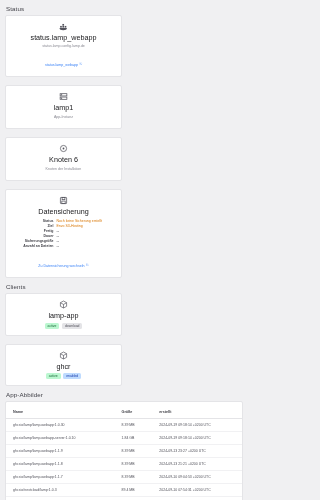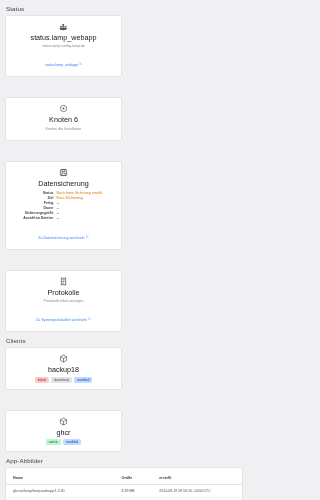--- a/index.html
+++ b/index.html
@@ -14,21 +14,21 @@
   .section-head {
     font-size: 6.2px;
     color: #3f3f46;
     padding: 5px 6px 3px 6px;
     letter-spacing: .1px;
   }
 
   .grid {
     display: flex;
     flex-wrap: wrap;
-    gap: 20px;
+    gap: 8px;
     padding: 0 5px;
   }
   .card {
     background: #ffffff;
     border: 1px solid #e4e4e7;
     border-radius: 2px;
     width: 117px;
     padding: 6px 4px 6px 4px;
     text-align: center;
   }
@@ -155,20 +155,32 @@
       </span>
       <div class="card-title">status.lamp_webapp</div>
       <div class="card-sub">status.lamp.config.lamp.de</div>
       <a class="card-link" href="#">
           <span>status.lamp_webapp</span>
           <span class="ext-icon">⎋</span>
         </a>
     </div>
 
 
+    <div class="card">
+      <span class="card-icon">
+        <svg viewBox="0 0 16 16" fill="none" stroke="currentColor" stroke-width="1.3">
+            <rect x="2" y="3" width="12" height="4"></rect>
+            <rect x="2" y="9" width="12" height="4"></rect>
+            <circle cx="4.5" cy="5" r=".6" fill="currentColor"></circle>
+            <circle cx="4.5" cy="11" r=".6" fill="currentColor"></circle>
+          </svg>
+      </span>
+      <div class="card-title">lamp1</div>
+      <div class="card-sub">App-Instanz</div>
+    </div>
 
     <div class="card">
       <span class="card-icon">
         <svg viewBox="0 0 16 16" fill="none" stroke="currentColor" stroke-width="1.3">
             <circle cx="8" cy="8" r="5.5"></circle>
             <circle cx="8" cy="8" r="1.6" fill="currentColor" stroke="none"></circle>
           </svg>
       </span>
       <div class="card-title">Knoten 6</div>
       <div class="card-sub">Knoten der Installation</div>
@@ -208,58 +220,41 @@
           <div class="kv-k">Anzahl an Dateien</div>
           <div class="kv-v">--</div>
         </div>
       </div>
       <a class="card-link" href="#">
           <span>Zu Datensicherung wechseln</span>
           <span class="ext-icon">⎋</span>
         </a>
     </div>
 
-    <div class="card">
-      <span class="card-icon">
-        <svg viewBox="0 0 16 16" fill="none" stroke="currentColor" stroke-width="1.3">
-            <rect x="4" y="2" width="8" height="12"></rect>
-            <line x1="6" y1="5" x2="10" y2="5"></line>
-            <line x1="6" y1="8" x2="10" y2="8"></line>
-            <line x1="6" y1="11" x2="9" y2="11"></line>
-          </svg>
-      </span>
-      <div class="card-title">Protokolle</div>
-      <div class="card-sub">Protokolle lokal anzeigen</div>
-      <a class="card-link" href="#">
-          <span>Zu Systemprotokollen wechseln</span>
-          <span class="ext-icon">⎋</span>
-        </a>
-    </div>
 
   </div>
 
   <div class="section-head">Clients</div>
 
   <div class="grid">
-
 
     <div class="card">
       <span class="card-icon">
         <svg viewBox="0 0 16 16" fill="none" stroke="currentColor" stroke-width="1.2">
             <path d="M8 1.8l5.5 3v6.4L8 14.2 2.5 11.2V4.8z"></path>
             <path d="M2.5 4.8L8 7.9l5.5-3.1M8 7.9v6.3"></path>
           </svg>
       </span>
-      <div class="card-title">backup18</div>
+      <div class="card-title">lamp-app</div>
       <div class="badges">
-        <span class="badge red">failed</span>
+        <span class="badge green">active</span>
         <span class="badge gray">download</span>
-        <span class="badge blue">enabled</span>
       </div>
     </div>
+
 
     <div class="card">
       <span class="card-icon">
         <svg viewBox="0 0 16 16" fill="none" stroke="currentColor" stroke-width="1.2">
             <path d="M8 1.8l5.5 3v6.4L8 14.2 2.5 11.2V4.8z"></path>
             <path d="M2.5 4.8L8 7.9l5.5-3.1M8 7.9v6.3"></path>
           </svg>
       </span>
       <div class="card-title">ghcr</div>
       <div class="badges">

